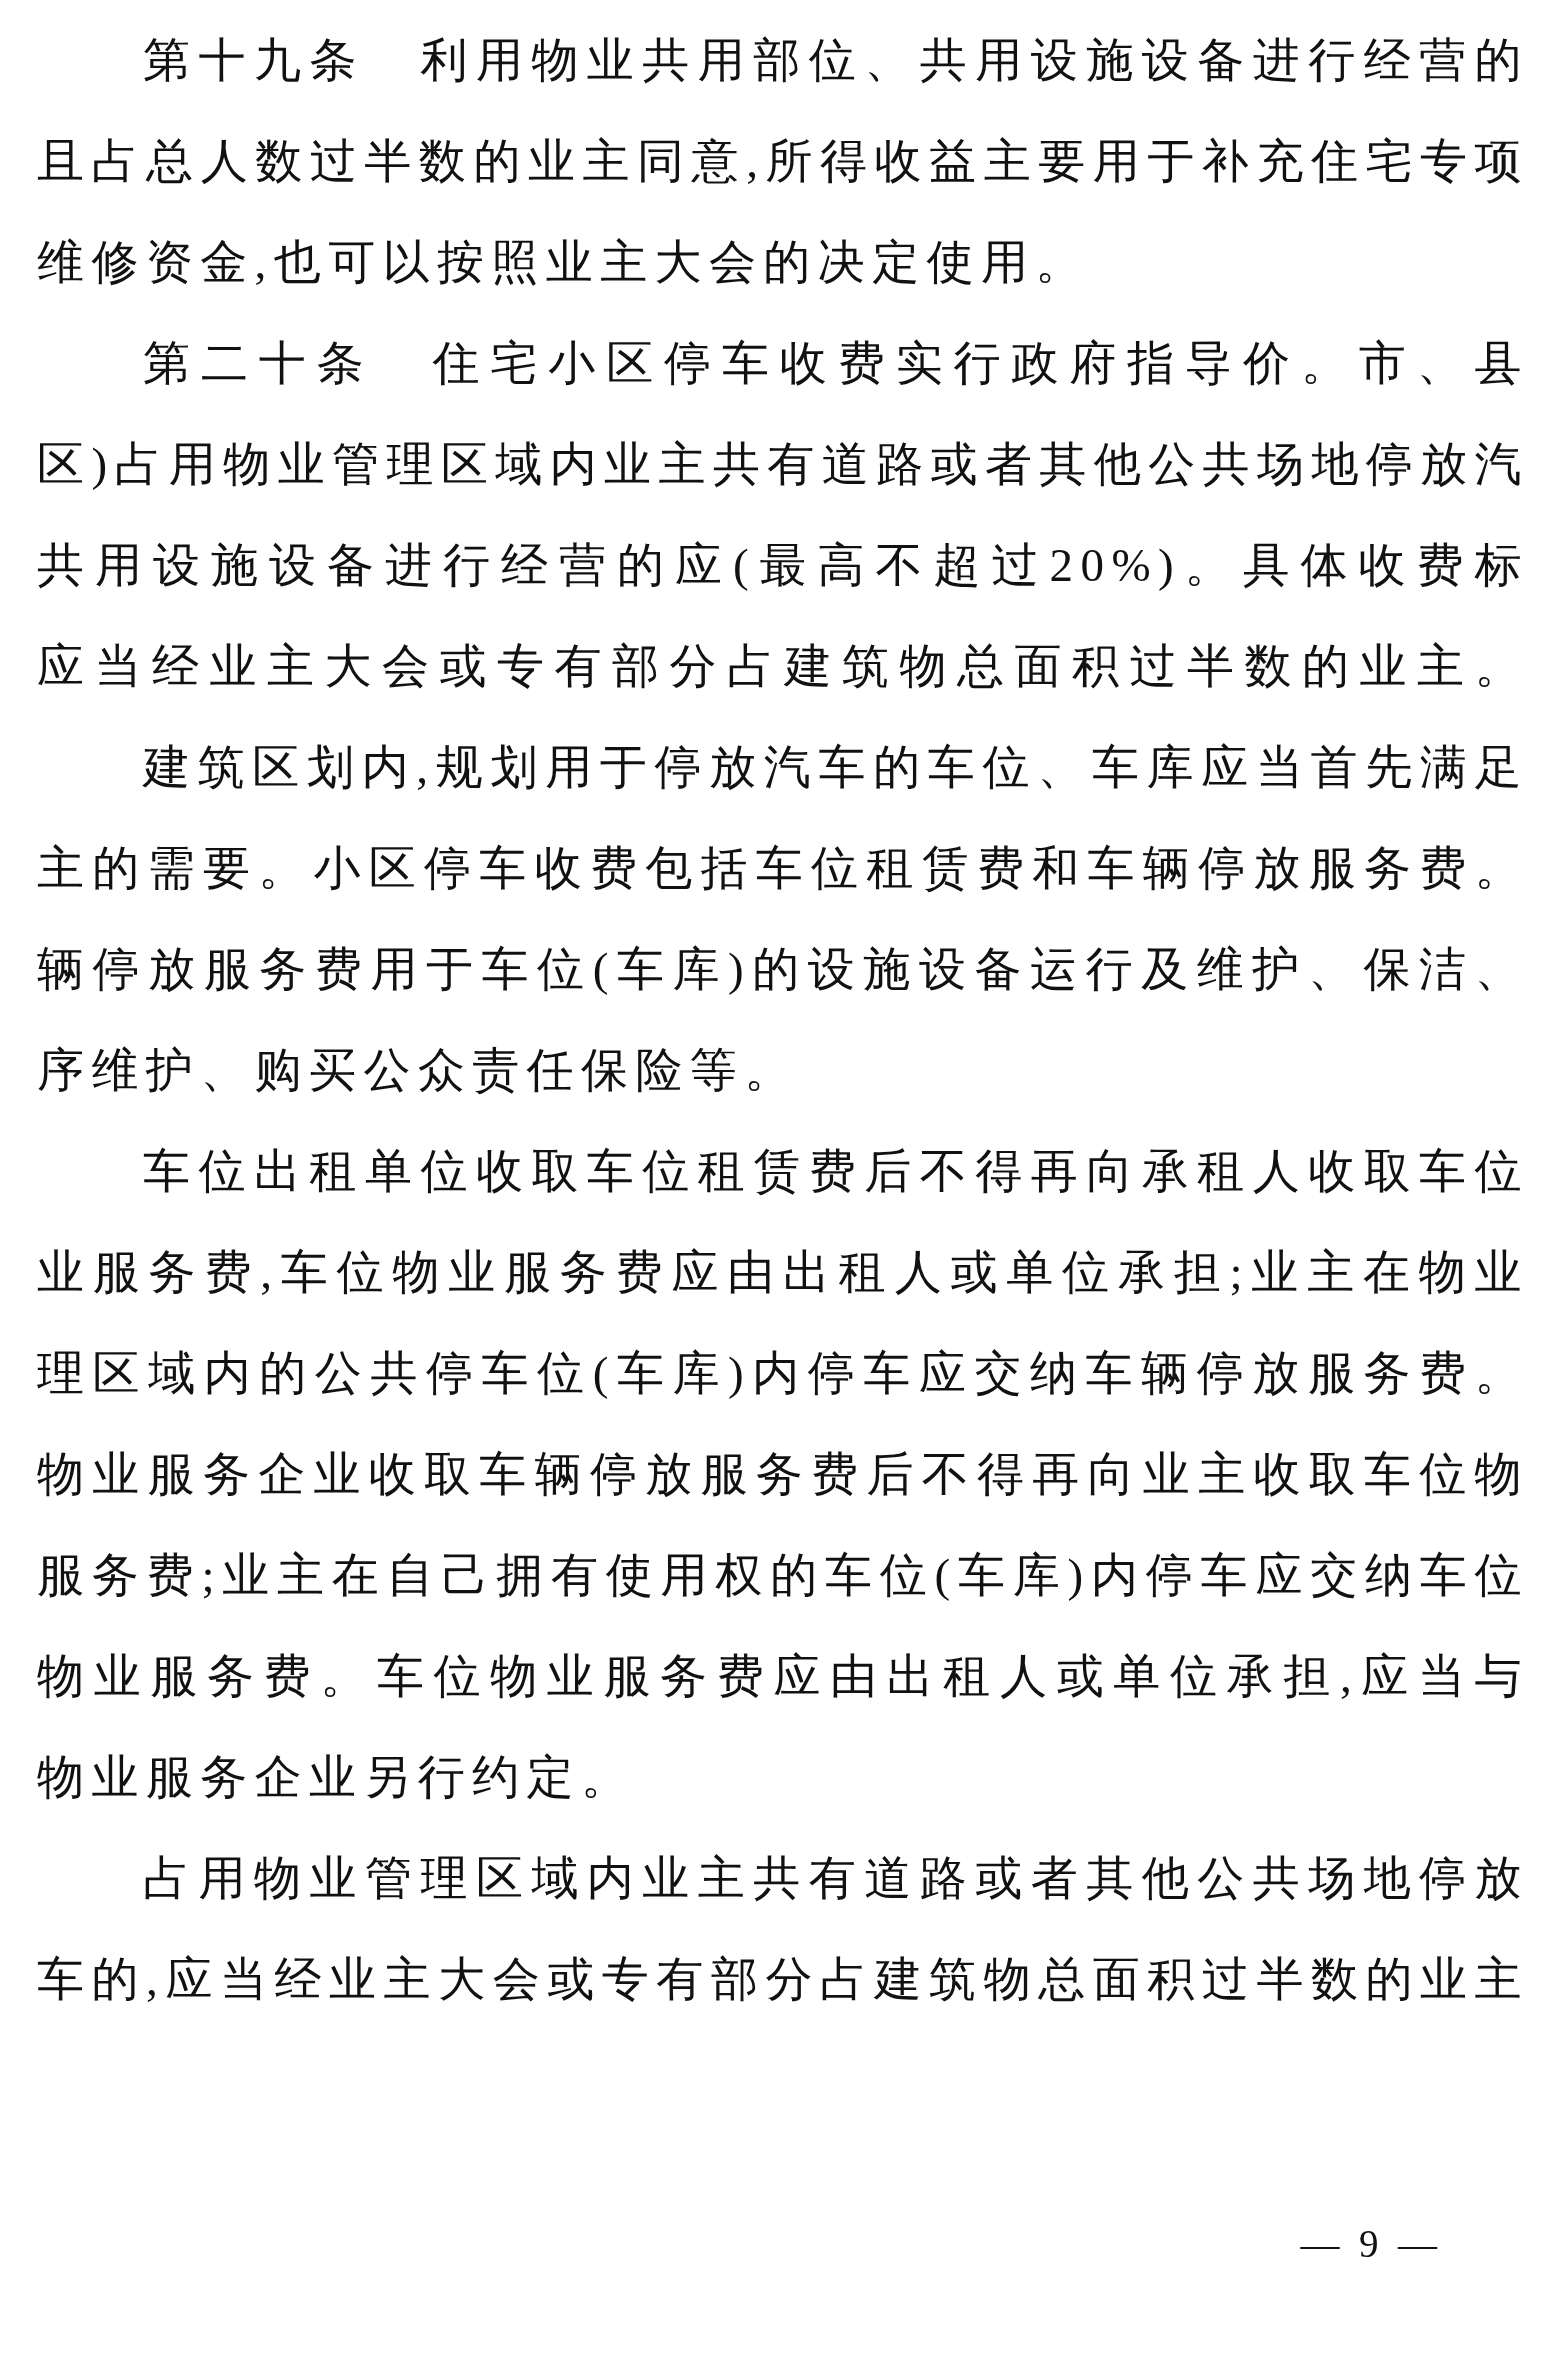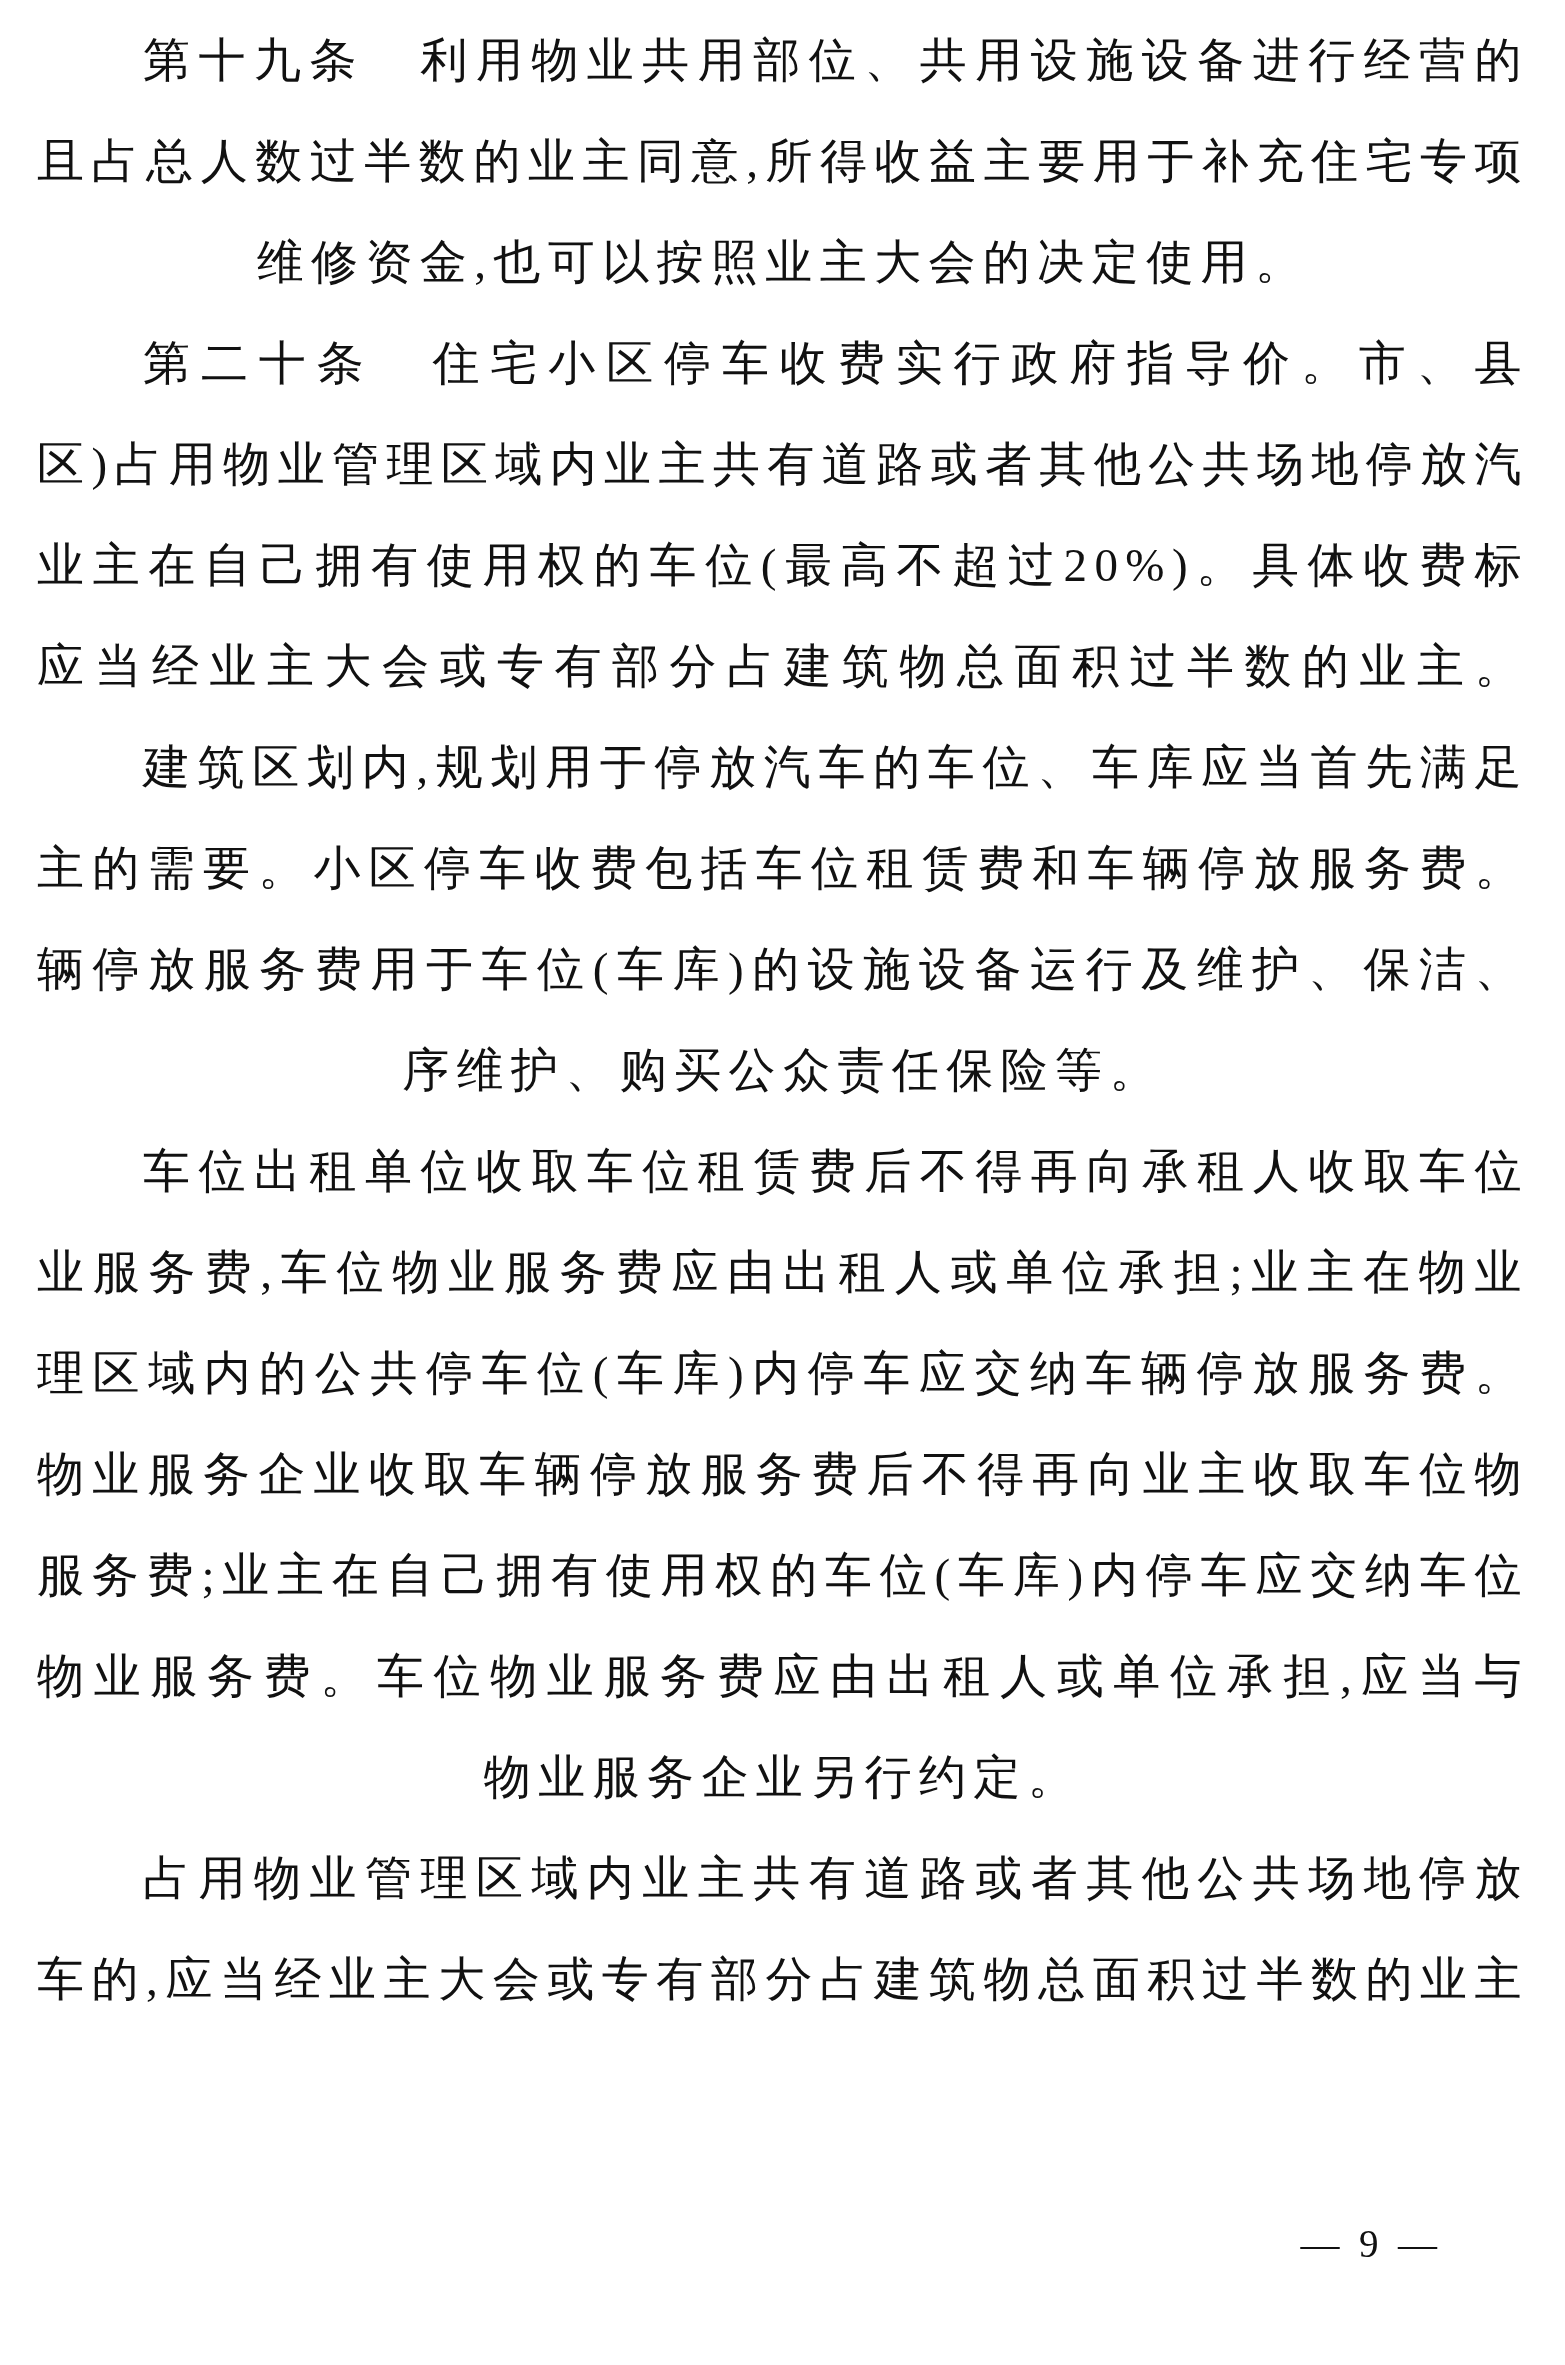--- a/index.html
+++ b/index.html
@@ -17,21 +17,21 @@
     left: 37px;
     top: 9.8px;
     width: 1492px;
   }
   .line {
     height: 101px;
     line-height: 101px;
     font-size: 47px;
     letter-spacing: 7.4px;
     overflow: hidden;
-    text-align: center;
+    text-align: left;
   }
   .j {
     text-align: justify;
     text-align-last: justify;
     text-justify: inter-character;
   }
   .ind {
     text-indent: 106px;
   }
   .page-number {
@@ -47,21 +47,21 @@
 </head>
 <body>
 
 <div class="page">
   <div class="text-block">
     <div class="line j ind">第十九条　利用物业共用部位、共用设施设备进行经营的应</div>
     <div class="line j">且占总人数过半数的业主同意,所得收益主要用于补充住宅专项</div>
     <div class="line">维修资金,也可以按照业主大会的决定使用。</div>
     <div class="line j ind">第二十条　住宅小区停车收费实行政府指导价。市、县(市、</div>
     <div class="line j">区)占用物业管理区域内业主共有道路或者其他公共场地停放汽</div>
-    <div class="line j">业主在自己拥有使用权的车位(最高不超过20%)。具体收费标</div>
+    <div class="line j">共用设施设备进行经营的应(最高不超过20%)。具体收费标</div>
     <div class="line j">应当经业主大会或专有部分占建筑物总面积过半数的业主。</div>
     <div class="line j ind">建筑区划内,规划用于停放汽车的车位、车库应当首先满足业</div>
     <div class="line j">主的需要。小区停车收费包括车位租赁费和车辆停放服务费。车</div>
     <div class="line j">辆停放服务费用于车位(车库)的设施设备运行及维护、保洁、秩</div>
     <div class="line">序维护、购买公众责任保险等。</div>
     <div class="line j ind">车位出租单位收取车位租赁费后不得再向承租人收取车位物</div>
     <div class="line j">业服务费,车位物业服务费应由出租人或单位承担;业主在物业管</div>
     <div class="line j">理区域内的公共停车位(车库)内停车应交纳车辆停放服务费。</div>
     <div class="line j">物业服务企业收取车辆停放服务费后不得再向业主收取车位物业</div>
     <div class="line j">服务费;业主在自己拥有使用权的车位(车库)内停车应交纳车位</div>

